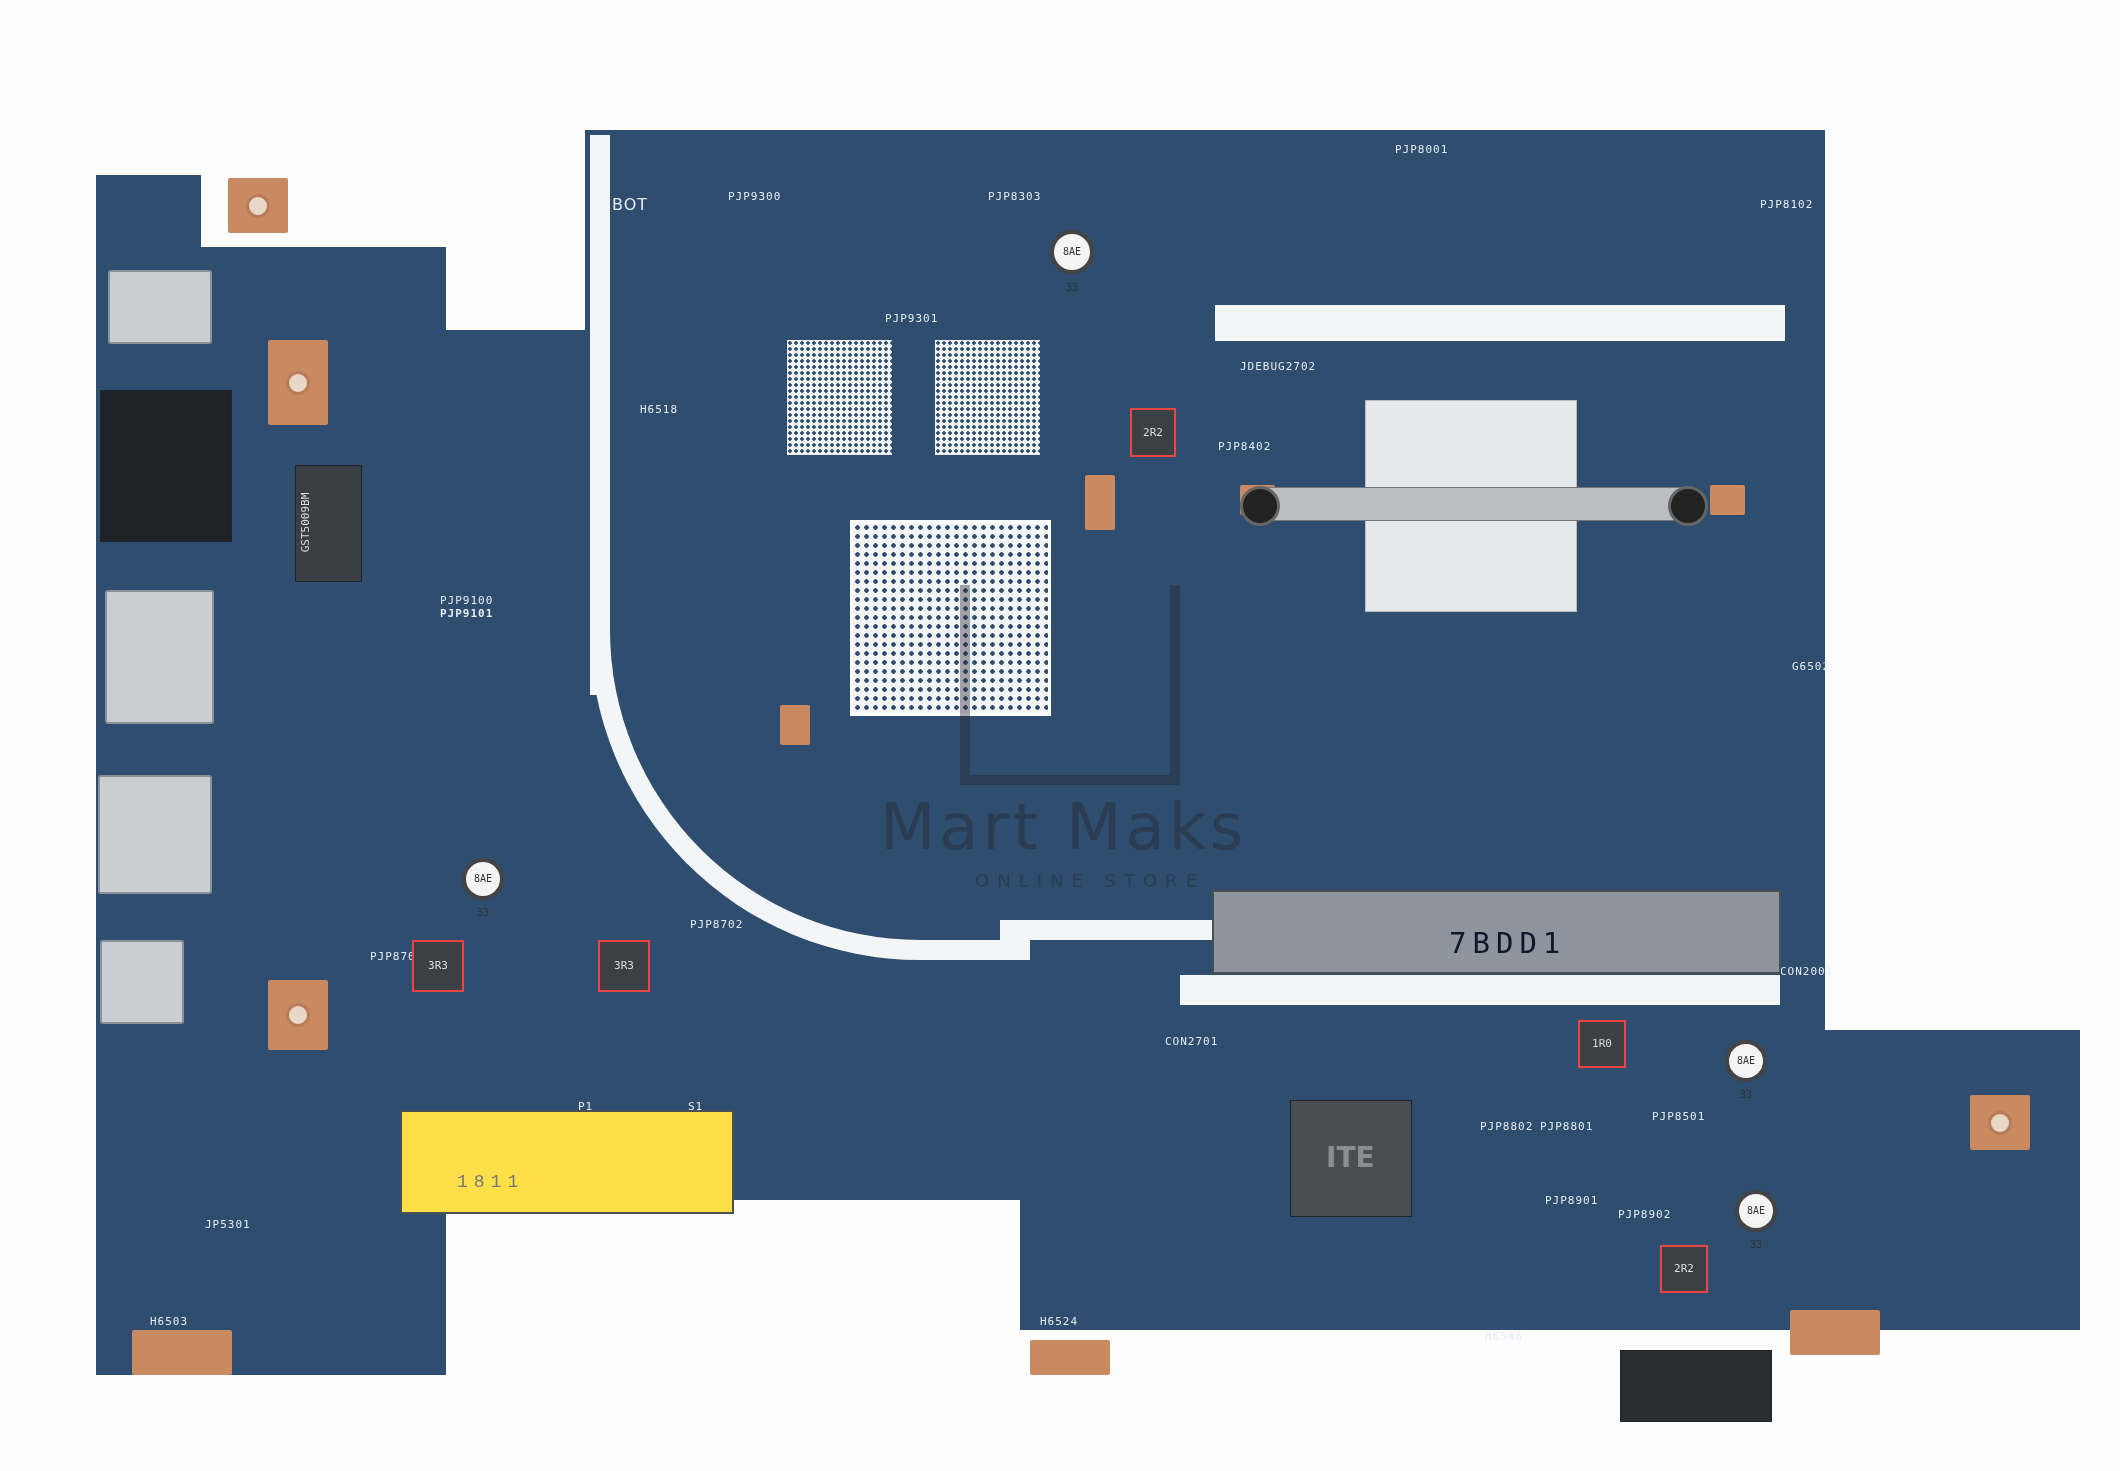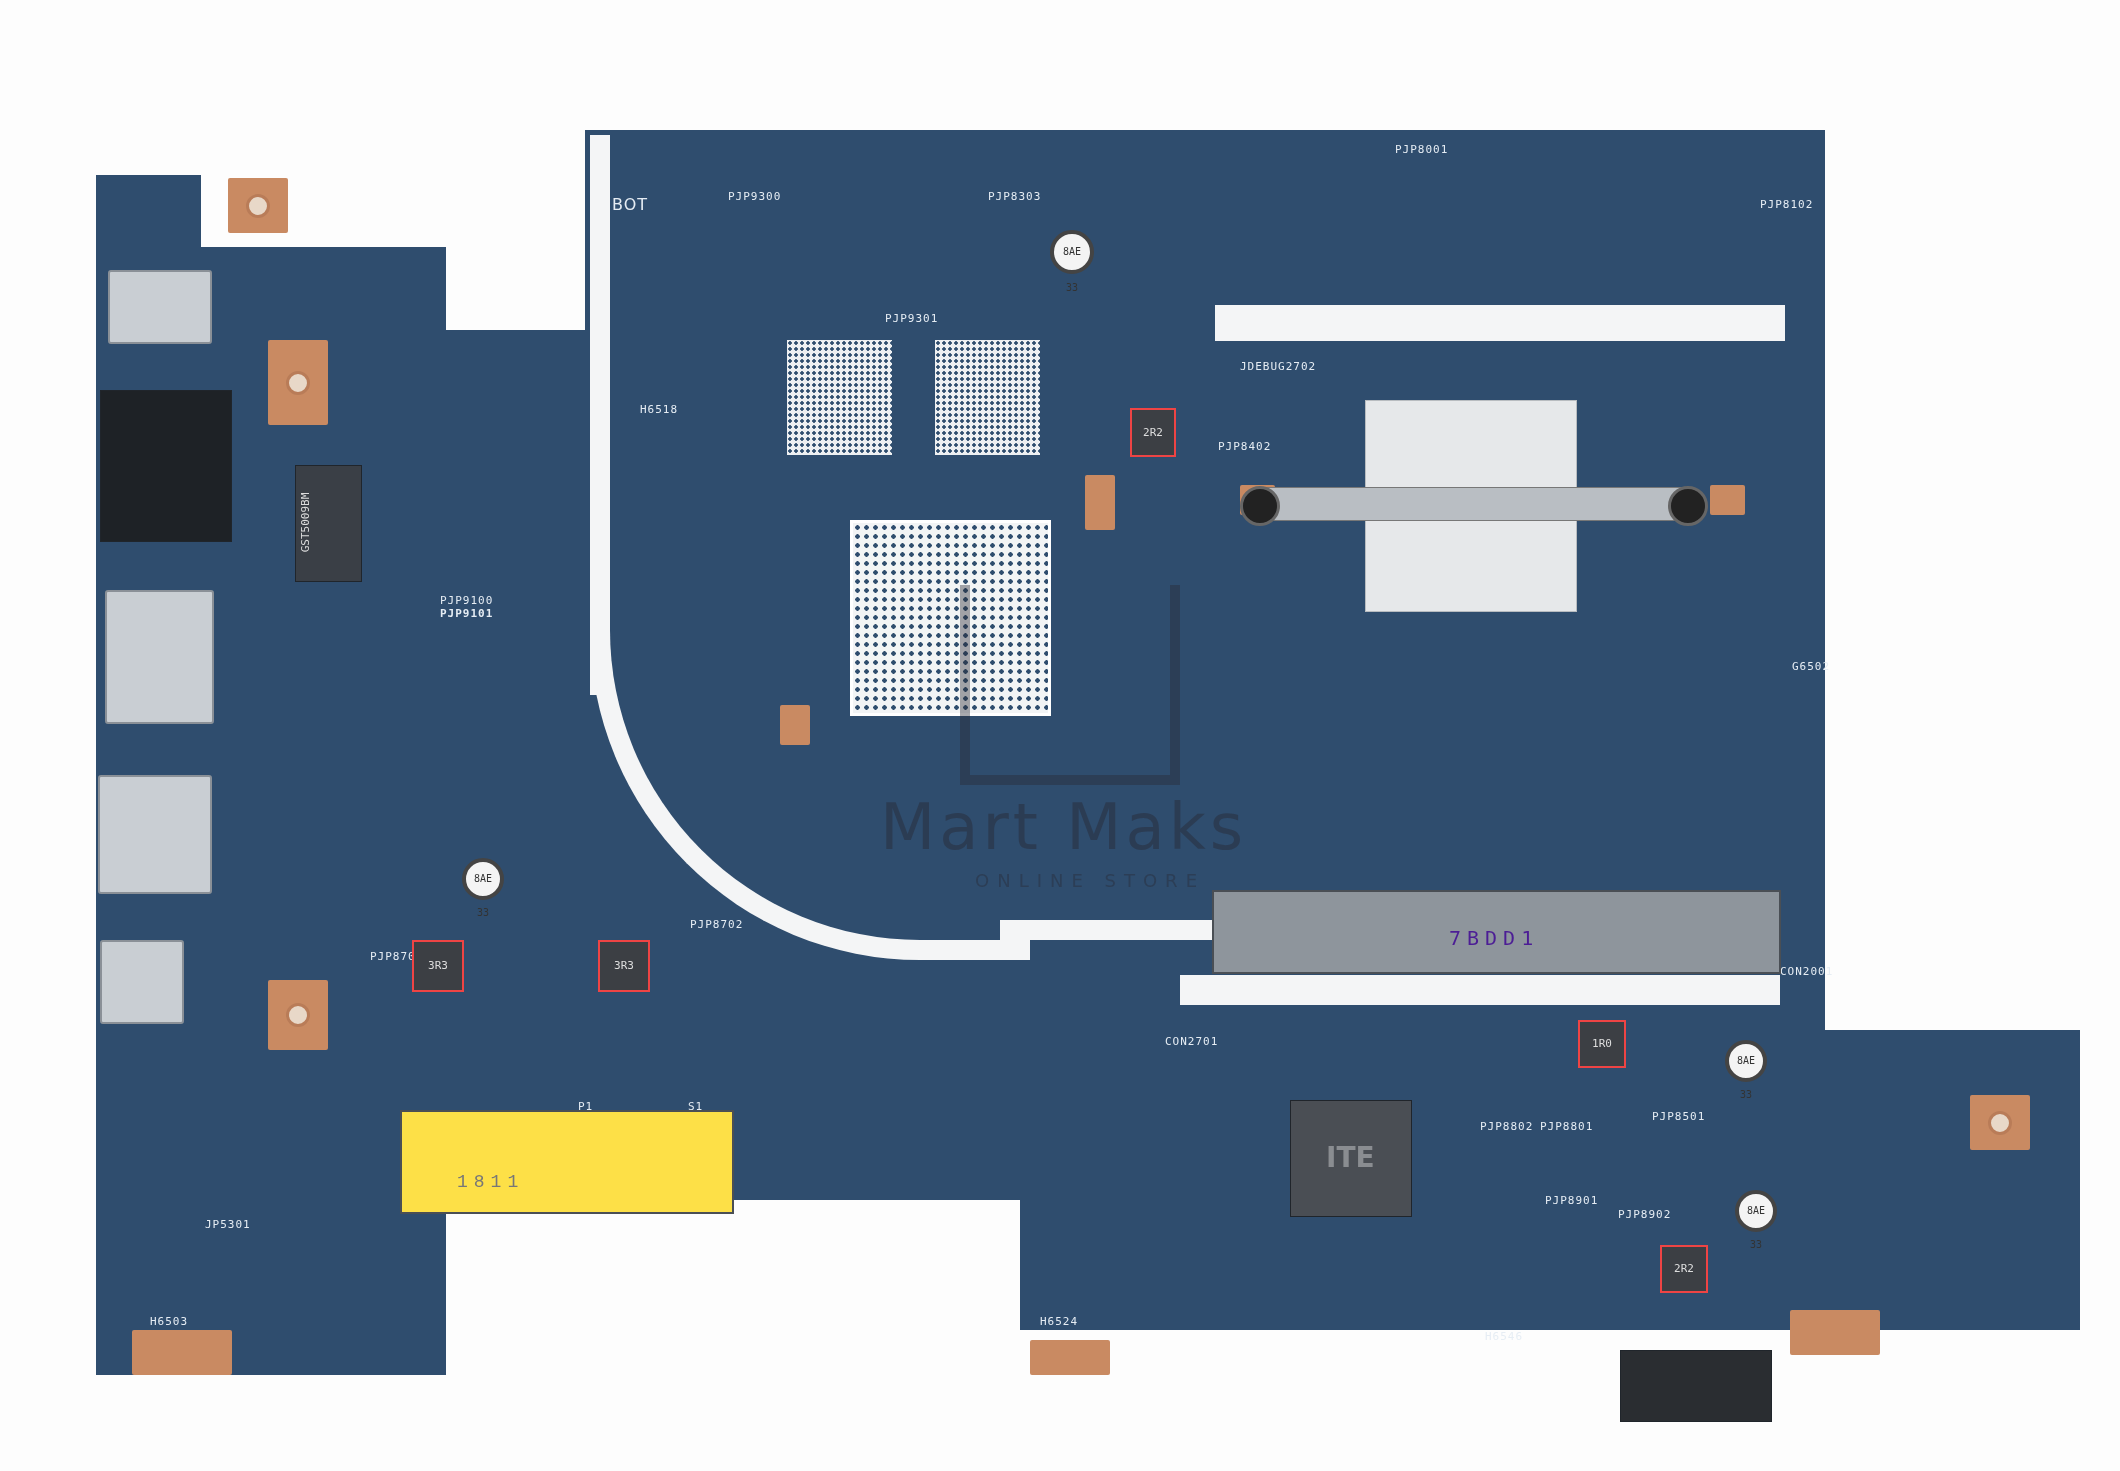--- a/index.html
+++ b/index.html
@@ -15,21 +15,21 @@
   .socket{position:absolute;background:#f2f4f5;border:3px solid #fff;
     background-image:radial-gradient(circle,#2f4d6e 2px,transparent 2.5px);background-size:9px 9px;}
   .bga{position:absolute;background:#eef0f2;
     background-image:radial-gradient(circle,#2f4d6e 1.5px,transparent 2px);background-size:6px 6px;}
   .cap{position:absolute;border-radius:50%;background:#f4f4f4;border:4px solid #444;font-size:10px;color:#333;text-align:center;}
   .inductor{position:absolute;background:#3c3f44;border:2px solid #ef4444;color:#ddd;font-size:11px;text-align:center;}
   .strip{position:absolute;background:#f4f5f6;}
   .watermark{position:absolute;left:880px;top:790px;color:rgba(40,40,50,0.45);font-family:"DejaVu Sans",sans-serif;font-size:64px;letter-spacing:4px;}
   .watermark-sub{position:absolute;left:975px;top:870px;color:rgba(40,40,50,0.4);font-family:"DejaVu Sans",sans-serif;font-size:18px;letter-spacing:8px;}
   .wm-house{position:absolute;left:960px;top:585px;width:200px;height:190px;border:10px solid rgba(40,40,50,0.4);border-top:none;}
-  .dimm-text{position:absolute;color:#4c1d95;font-size:20px;letter-spacing:6px;}
+  .dimm-text{position:absolute;color:#0f172a;font-size:29px;letter-spacing:6px;}
   .heatbar{position:absolute;background:#b9bec3;border:1px solid #777;}
   .screw{position:absolute;width:34px;height:34px;border-radius:50%;background:#222;border:3px solid #666;}
 </style>
 </head>
 <body>
 
 <div class="pcb" style="left:96px;top:175px;width:350px;height:1200px;clip-path:polygon(0 0,30% 0,30% 6%,100% 6%,100% 100%,0 100%);"></div>
 <div class="pcb" style="left:230px;top:330px;width:360px;height:720px;"></div>
 <div class="pcb" style="left:585px;top:130px;width:1240px;height:920px;"></div>
 <div class="pcb" style="left:330px;top:1040px;width:700px;height:160px;"></div>

